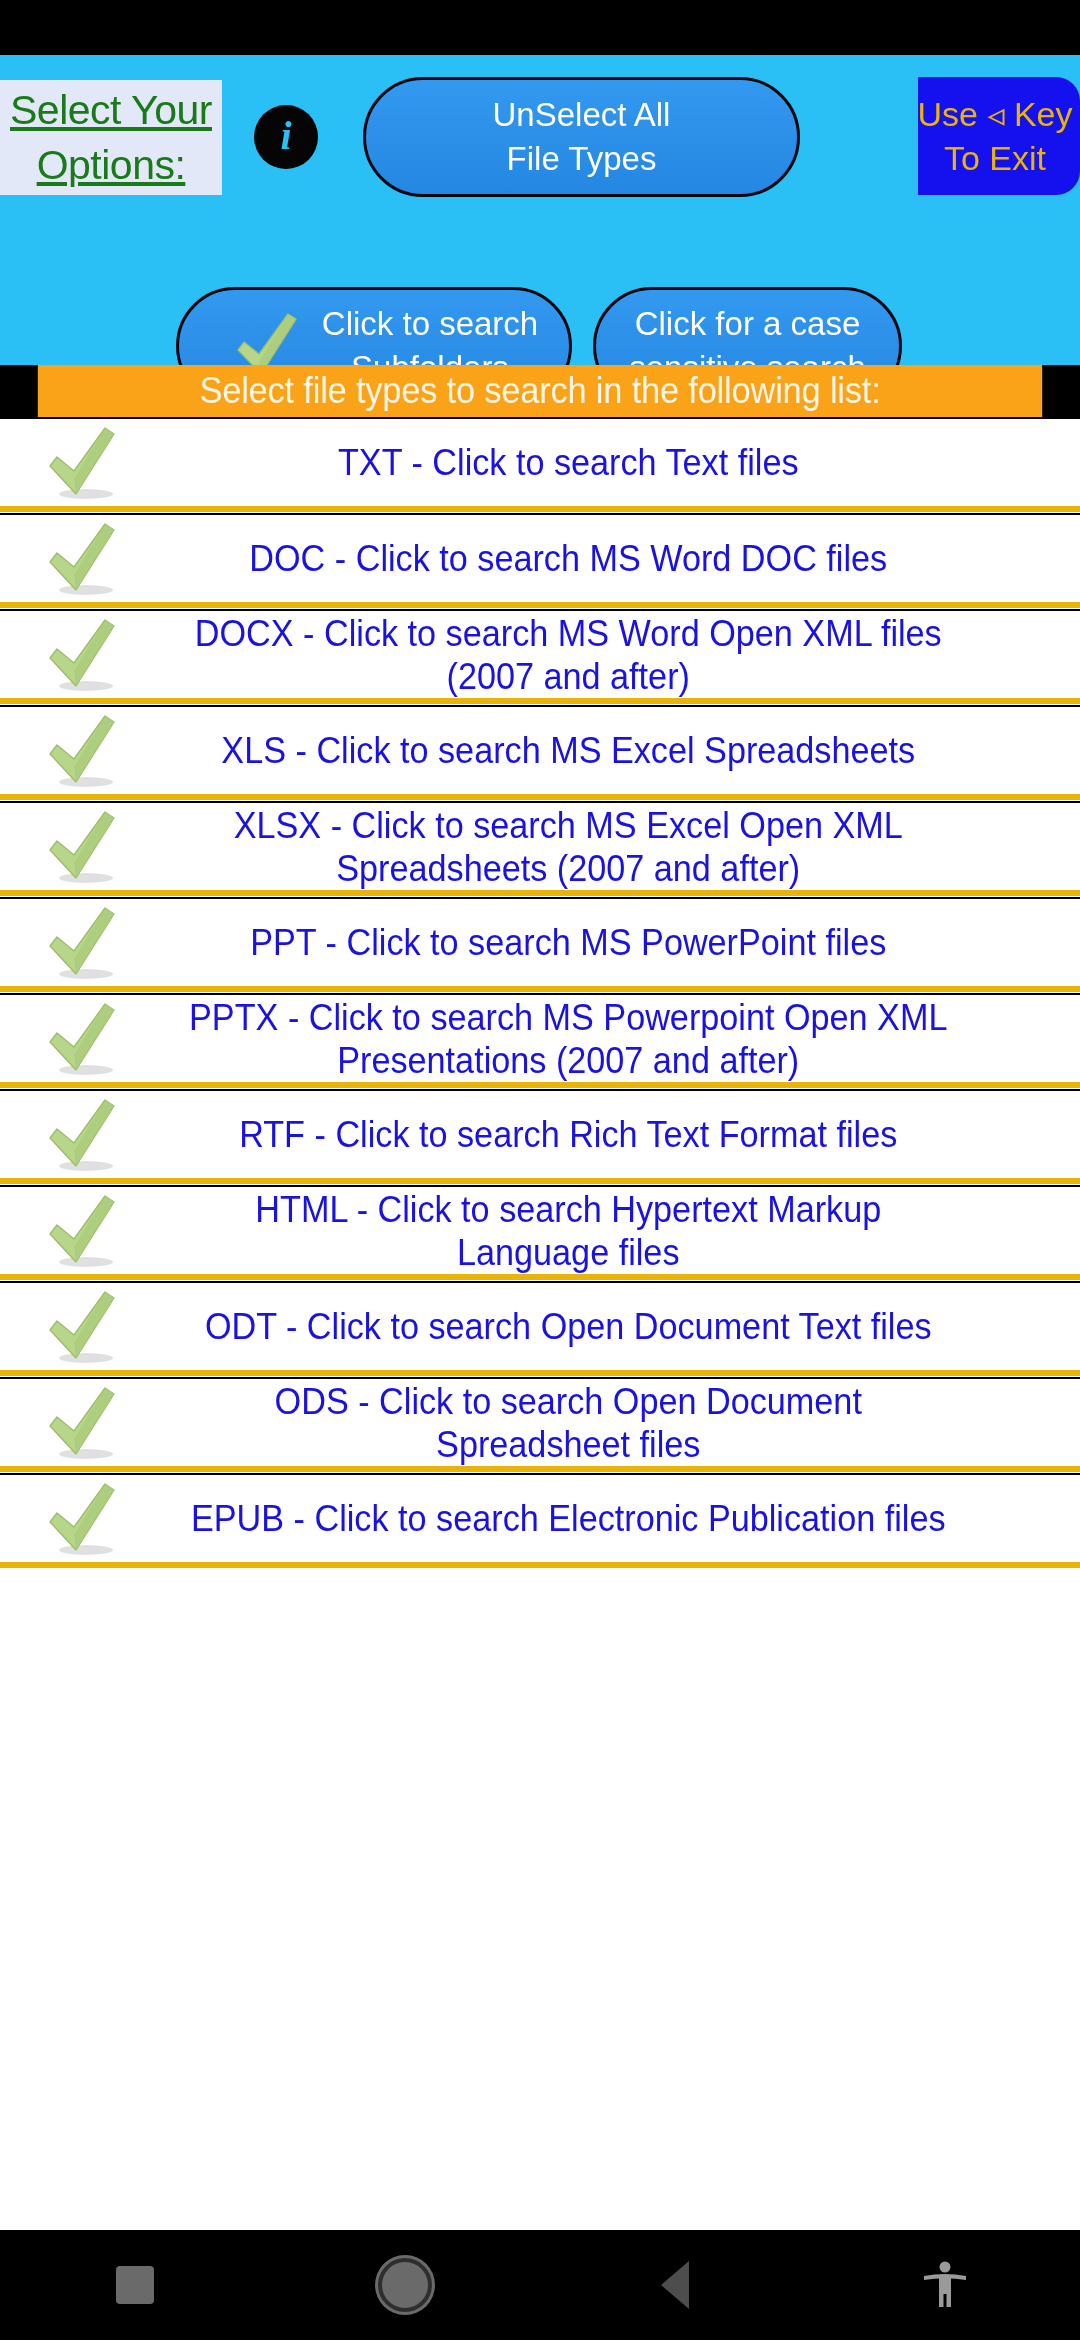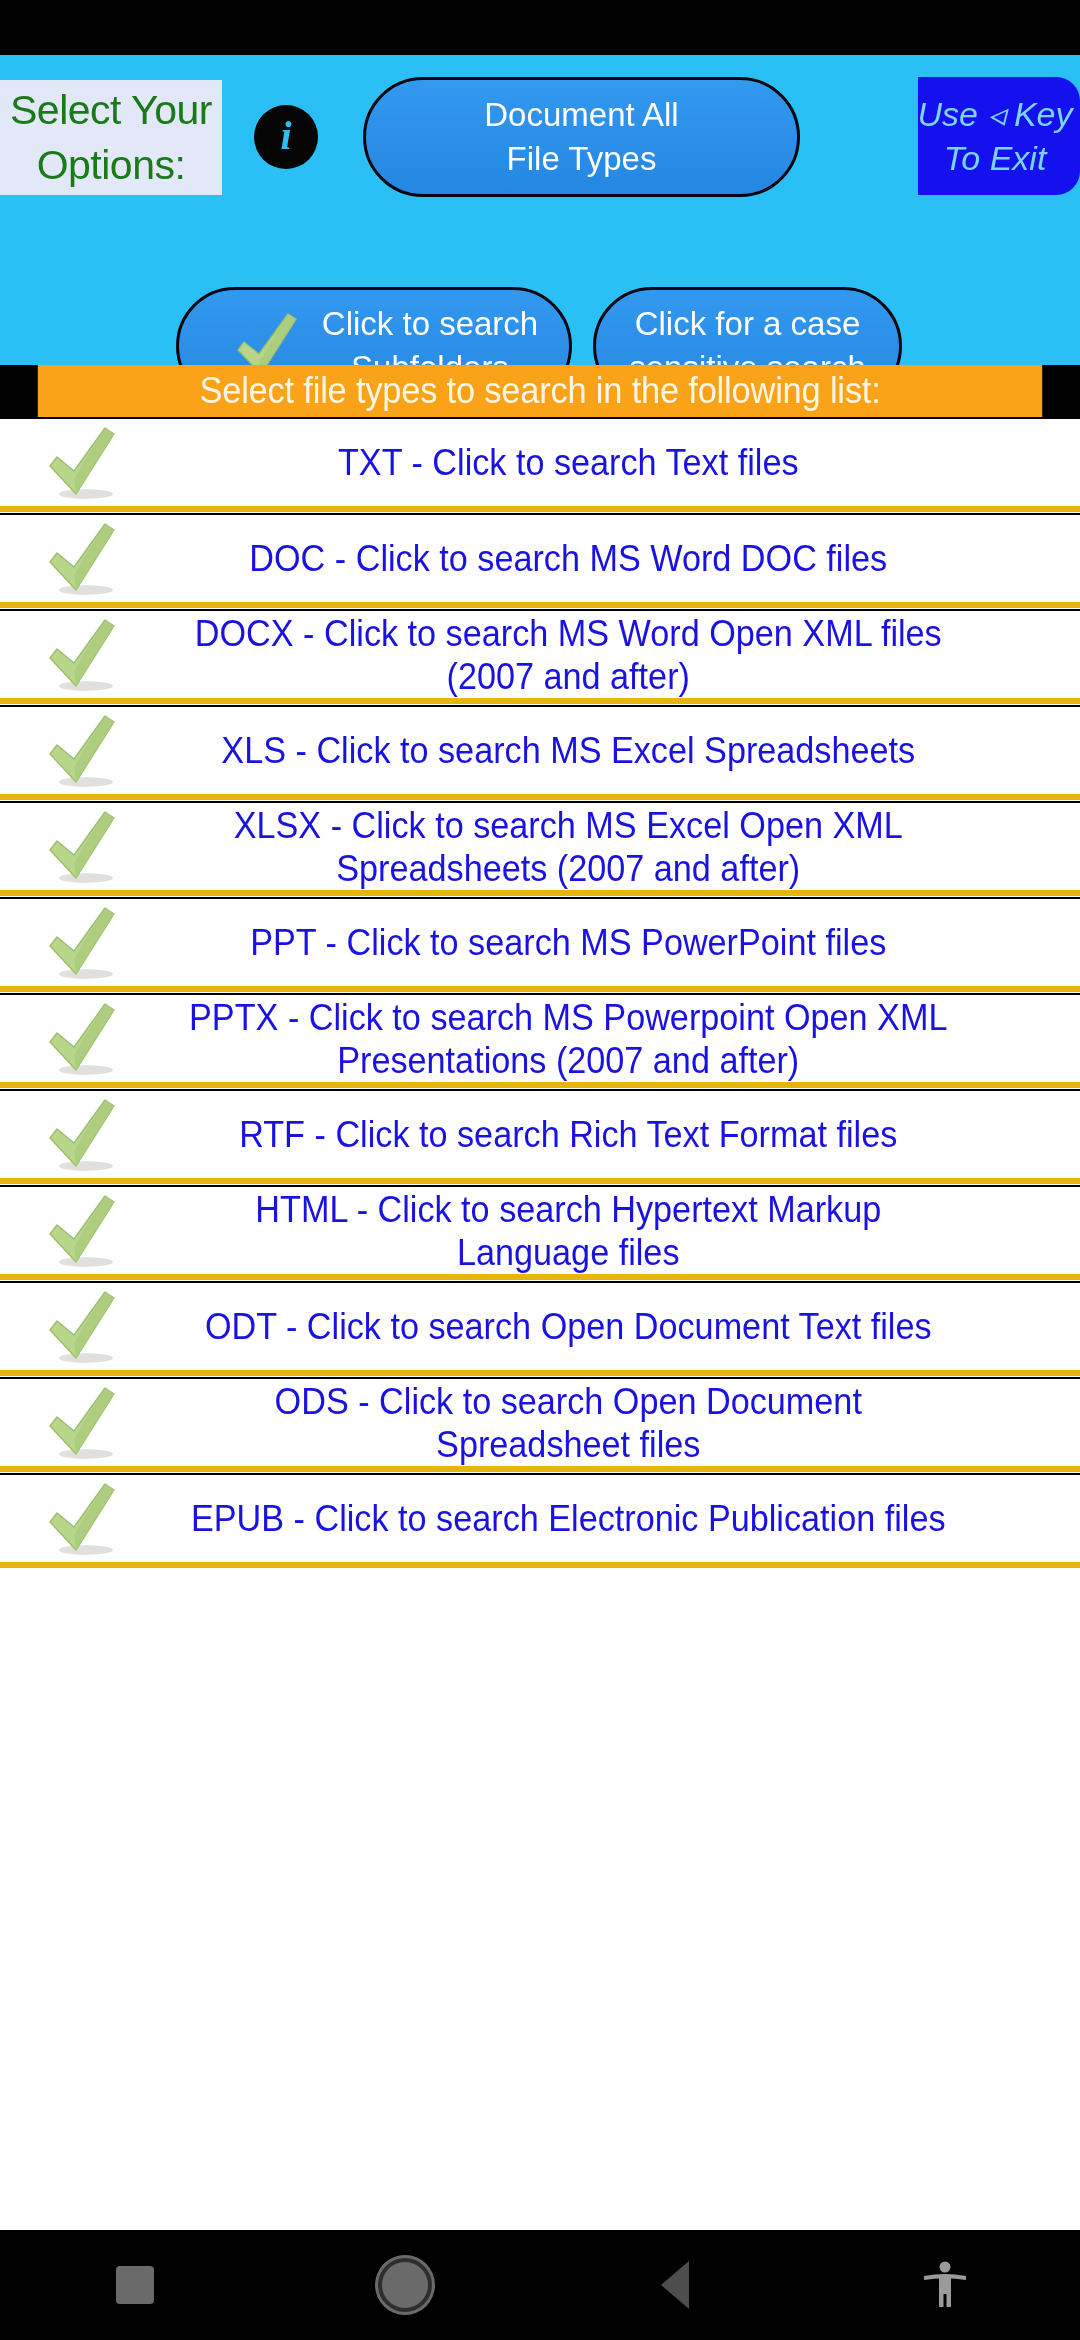--- a/index.html
+++ b/index.html
@@ -40,20 +40,21 @@
     background: #e2e8f7;
     color: #1a7a1a;
     font-size: 41px;
     line-height: 55px;
     text-align: center;
     letter-spacing: -0.5px;
     display: flex;
     align-items: center;
     justify-content: center;
     z-index: 4;
+    text-decoration: underline;
   }
   #options-label span { display: block; }
 
   #info-button {
     position: absolute;
     left: 254px;
     top: 50px;
     width: 64px;
     height: 64px;
     border-radius: 50%;
@@ -99,32 +100,31 @@
     position: absolute;
     right: 0;
     top: 22px;
     width: 162px;
     height: 118px;
     background: #1411ee;
     border-top-left-radius: 0;
     border-bottom-left-radius: 0;
     border-top-right-radius: 24px;
     border-bottom-right-radius: 24px;
-    color: #7dd3fc;
+    color: #eab308;
     font-size: 34px;
     line-height: 44px;
     text-align: center;
     display: flex;
     align-items: center;
     justify-content: center;
     z-index: 3;
     box-sizing: border-box;
     overflow: visible;
     white-space: nowrap;
-    font-style: italic;
   }
   #exit-button .txt { margin-left: -8px; }
 
   #subfolders-button {
     left: 176px;
     top: 232px;
     width: 396px;
     height: 118px;
     padding-left: 24px;
     gap: 16px;
@@ -260,21 +260,21 @@
       <span>Options:</span>
     </div>
   </div>
 
   <div id="info-button">
     <span class="glyph">i</span>
   </div>
 
   <div class="pill" id="unselect-all-button">
     <div>
-      <div>Document All</div>
+      <div>UnSelect All</div>
       <div>File Types</div>
     </div>
   </div>
 
   <div id="exit-button">
     <div class="txt">
       <div>Use ◃ Key</div>
       <div>To Exit</div>
     </div>
   </div>

